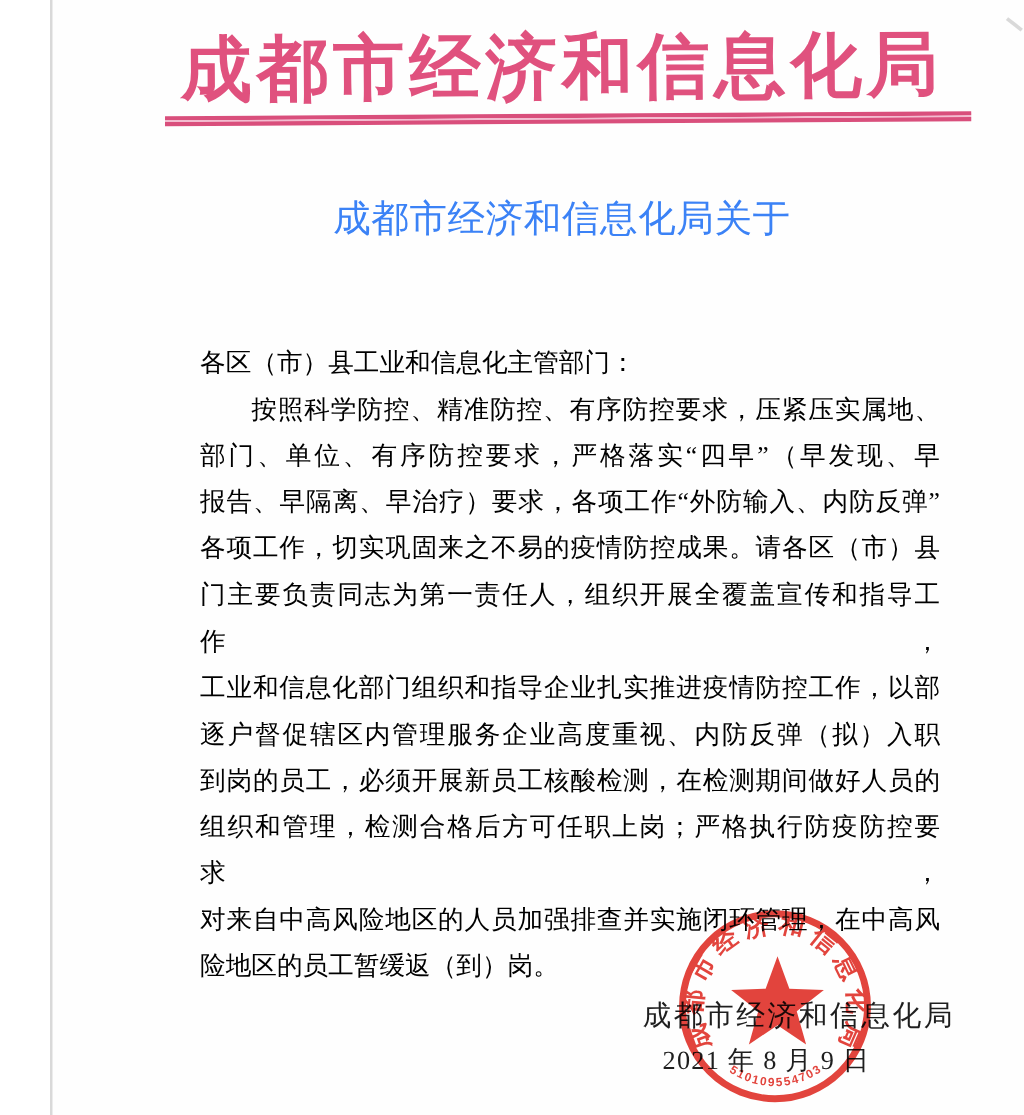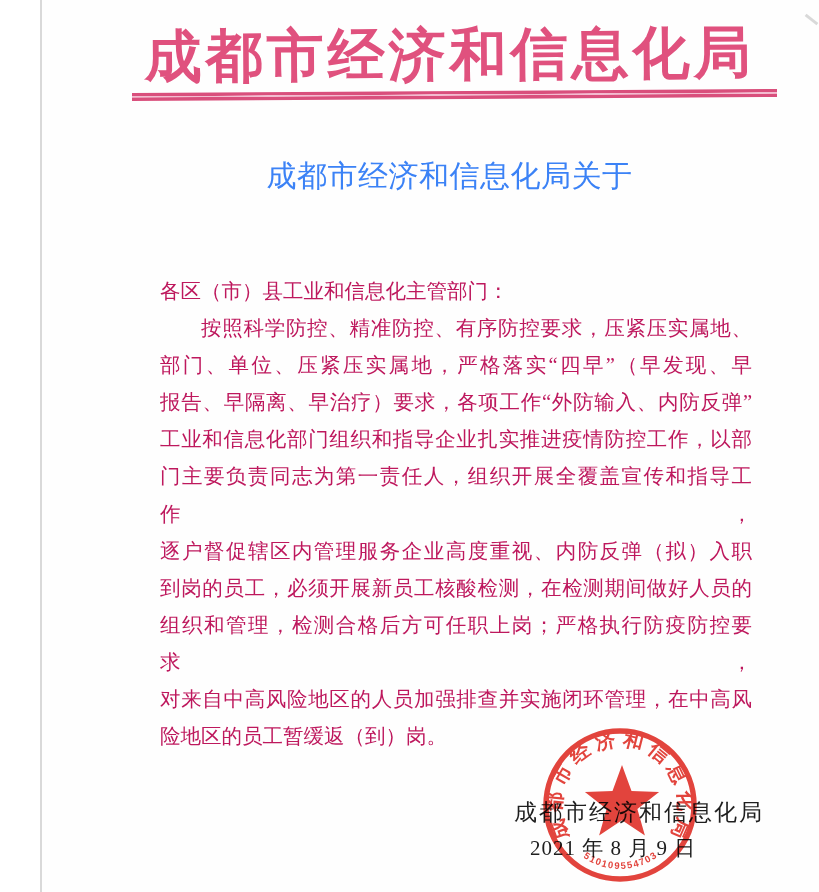--- a/index.html
+++ b/index.html
@@ -49,21 +49,21 @@
     position: absolute; left: 0; top: 155px; width: 100%;
     text-align: center;
     font-size: 30px; line-height: 41px; font-weight: normal;
     color: #3b82f6;
     letter-spacing: 0.5px;
   }
   
   .body-text {
     position: absolute; left: 120px; top: 273px; width: 592px;
     font-size: 20.5px; line-height: 37.1px;
-    color: #be185d;
+    color: #000000;
   }
   .ln { width: 100%; }
   .ln.stretch { text-align: justify; text-align-last: justify; }
   .ln.indent { padding-left: 41px; width: 551px; font-family: Liberation Serif, serif; }
   .ln.plain { white-space: nowrap; }
   
   .signature {
     position: absolute; left: 474px; top: 797px;
     font-size: 23px; letter-spacing: 2px; color: #1e1e1e;
     white-space: nowrap;
@@ -104,24 +104,25 @@
 
   <div class="letterhead-rule"></div>
 
   <div class="notice-title">
     <div>成都市经济和信息化局关于</div>
   </div>
 
   <div class="body-text">
     <div class="ln plain">各区（市）县工业和信息化主管部门：</div>
     <div class="ln stretch indent">按照科学防控、精准防控、有序防控要求，压紧压实属地、</div>
-    <div class="ln stretch">部门、单位、压紧压实属地，严格落实“四早”（早发现、早</div>
+    <div class="ln stretch">部门、单位、有序防控要求，严格落实“四早”（早发现、早</div>
     <div class="ln stretch">报告、早隔离、早治疗）要求，各项工作“外防输入、内防反弹”</div>
+    <div class="ln stretch">各项工作，切实巩固来之不易的疫情防控成果。请各区（市）县</div>
+    <div class="ln stretch">门主要负责同志为第一责任人，组织开展全覆盖宣传和指导工作，</div>
     <div class="ln stretch">工业和信息化部门组织和指导企业扎实推进疫情防控工作，以部</div>
-    <div class="ln stretch">门主要负责同志为第一责任人，组织开展全覆盖宣传和指导工作，</div>
     <div class="ln stretch">逐户督促辖区内管理服务企业高度重视、内防反弹（拟）入职</div>
     <div class="ln stretch">到岗的员工，必须开展新员工核酸检测，在检测期间做好人员的</div>
     <div class="ln stretch">组织和管理，检测合格后方可任职上岗；严格执行防疫防控要求，</div>
     <div class="ln stretch">对来自中高风险地区的人员加强排查并实施闭环管理，在中高风</div>
     <div class="ln plain">险地区的员工暂缓返（到）岗。</div>
   </div>
 
   <div class="signature">成都市经济和信息化局</div>
 
   <div class="sign-date">2021 年 8 月 9 日</div>

